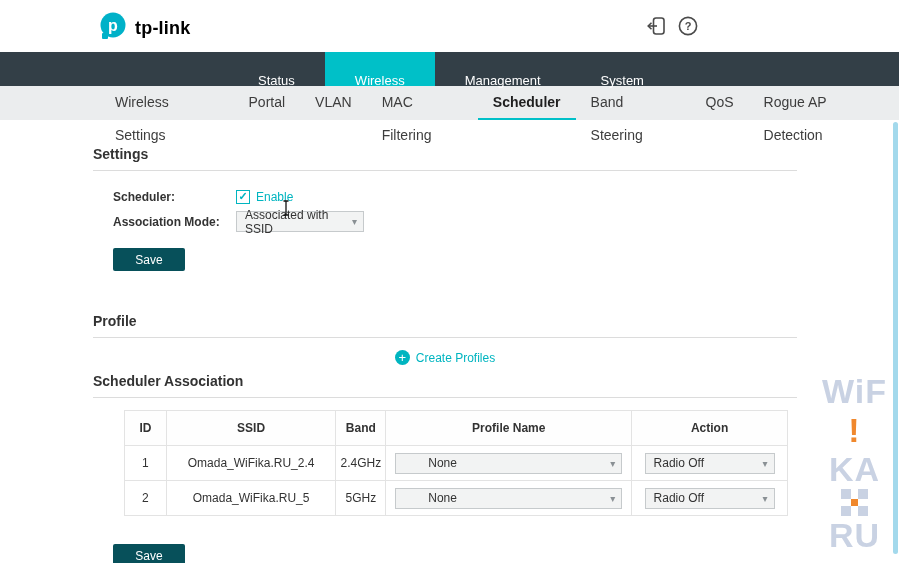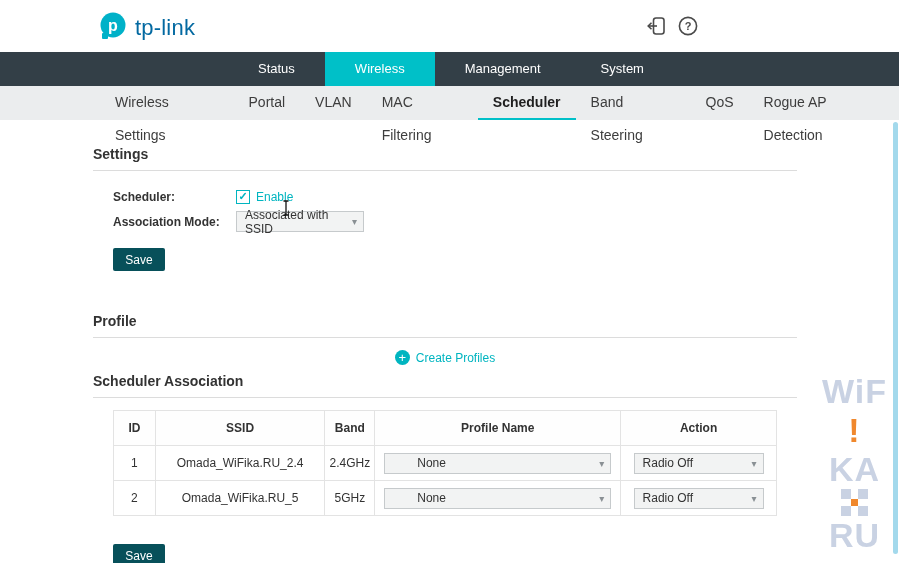--- a/index.html
+++ b/index.html
@@ -5,27 +5,27 @@
   * { box-sizing: border-box; }
   html,body { margin:0; padding:0; }
   body {
     width:899px; height:563px; position:relative; overflow:hidden;
     background:#fff; font-family:"Liberation Sans", sans-serif; color:#333;
   }
 
   
   .topbar { position:relative; height:52px; background:#fff; }
   .logo { position:absolute; left:98px; top:11px; display:flex; align-items:center; gap:7px; cursor:pointer; }
-  .logo-text { font-size:22px; font-weight:normal; color:#0369a1; letter-spacing:0.2px; }
+  .logo-text { font-size:18px; font-weight:bold; color:#000000; letter-spacing:0.2px; }
   .header-icons { position:absolute; left:645px; top:15px; display:flex; gap:10px; }
   .hicon { width:22px; height:22px; display:inline-flex; cursor:pointer; }
 
   
   .mainnav { height:34px; background:#333f47; display:flex; padding-left:228px; }
-  .nav-item { color:#fff; font-size:13px; line-height:34px; padding:0 30px; cursor:pointer; }
+  .nav-item { color:#fff; font-size:13px; line-height:34px; padding:12px 30px; cursor:pointer; }
   .nav-item.active { background:#00c0c8; }
 
   
   .subnav { height:34px; background:#ebedee; display:flex; padding-left:100px; }
   .sub-item { font-size:14px; color:#3d3d3d; padding:0 15px; line-height:33px; height:34px; cursor:pointer; }
   .sub-item.active { color:#1f1f1f; font-weight:bold; border-bottom:2px solid #00c0c8; }
 
   
   .content { position:relative; padding:0 102px 0 93px; }
   h2.section { font-size:14px; font-weight:bold; color:#333; margin:0; padding-top:26px; }
@@ -41,32 +41,32 @@
   .enable-label { color:#00b5c0; font-size:12px; margin-left:6px; }
 
   .dropdown { height:21px; background:#f2f3f3; border:1px solid #c6cacc; display:flex;
     align-items:center; justify-content:space-between; font-size:12px; color:#333;
     padding:0 6px 0 8px; cursor:pointer; }
   .dropdown .arrow { color:#8a9094; font-size:10px; margin-left:6px; }
   .dd-assoc { width:128px; }
   .dd-profile { width:227px; margin:0 auto;padding-left:32px; }
   .dd-action { width:130px; margin:0 auto; }
 
-  .save-btn { display:block; margin:14px 0 0 20px; width:52px; height:23px; background:#07505a;
+  .save-btn { display:block; margin:14px 0 0 20px; width:72px; height:23px; background:#07505a;
     color:#fff; border:none; border-radius:2px; font-size:12px; font-family:inherit; cursor:pointer; }
   .save-btn.bottom { margin-top:28px; }
 
   h2.profile-h { padding-top:42px; }
   .create-row { display:flex; align-items:center; justify-content:center; margin-top:12px; gap:6px; cursor:pointer; }
   .plus-circle { width:15px; height:15px; border-radius:50%; background:#00b5c0; color:#fff;
     display:flex; align-items:center; justify-content:center; font-size:13px; line-height:1; }
   .create-label { color:#00b5c0; font-size:12px;text-align:center; }
   h2.assoc-h { padding-top:8px; }
 
-  table.assoc { margin:12px 0 0 20px; border-collapse:collapse; width:664px; font-size:12px; color:#333; }
+  table.assoc { margin:12px 0 0 31px; border-collapse:collapse; width:664px; font-size:12px; color:#333; }
   .assoc th, .assoc td { border:1px solid #e3e3e3; height:35px; text-align:center; padding:0; }
   .assoc th { font-weight:bold; background:#fefefe; }
 
   
   .watermark { position:absolute; right:12px; bottom:8px; display:flex; align-items:center;
     font-size:34px; font-weight:bold; letter-spacing:1px; color:#c7d0e2; opacity:0.95;flex-direction:column; }
   .watermark .bang { color:#f08222; }
   .wm-qr { width:27px; height:27px; margin:0 3px;
     background:
       linear-gradient(#f08222,#f08222) 50% 50% / 7px 7px no-repeat,

